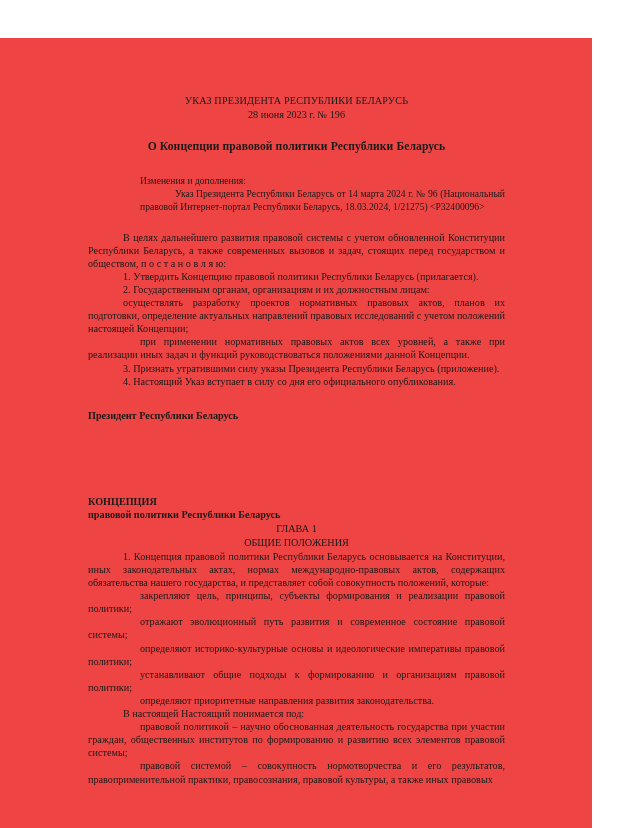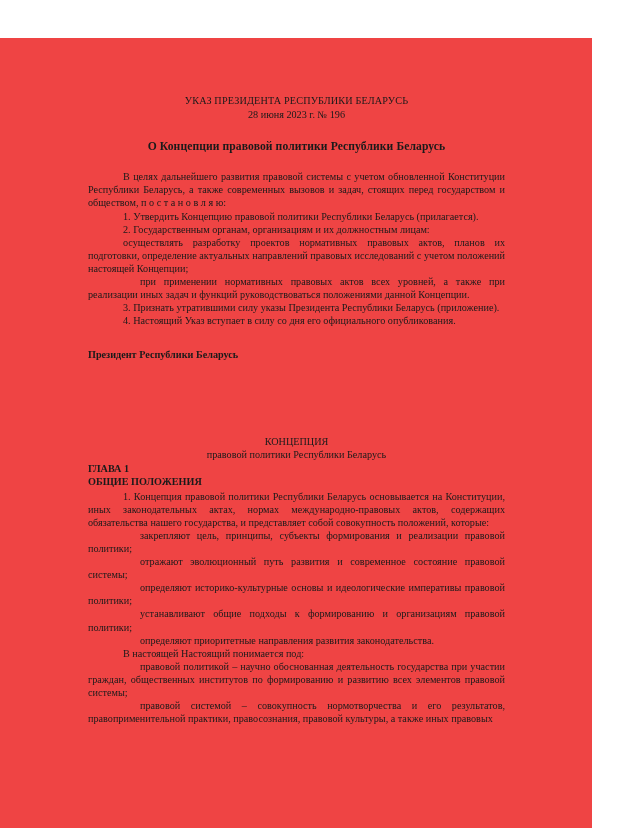--- a/index.html
+++ b/index.html
@@ -85,48 +85,52 @@
     margin-top: 21px;
     font-weight: bold;
     font-size: 10.2px;
   }
 
   
   .concept-wrap {
     margin-top: 73px;
   }
   .concept-name {
-    font-weight: normal;
+    font-weight: bold;
     font-size: 10.2px;
     line-height: 13.4px;
-    text-align: center;
   }
   .chapter-label,
   .chapter-title {
-    font-weight: bold;
+    text-align: center;
+    font-weight: normal;
     font-size: 10.2px;
     line-height: 13.4px;
   }
   .chapter-label { margin-top: 0.5px; }
   .concept-body { margin-top: 1px; }
 </style>
 </head>
 <body>
 
 <div class="page">
 
   <div class="doc-body">
 
     <div class="doc-header">
       <div class="kind">УКАЗ ПРЕЗИДЕНТА РЕСПУБЛИКИ БЕЛАРУСЬ</div>
       <div class="dateno">28 июня 2023 г. № 196</div>
     </div>
 
     <div class="doc-title">О Концепции правовой политики Республики Беларусь</div>
 
+    <div class="amendments">
+      <div class="amd-label">Изменения и дополнения:</div>
+      <div class="amd-text">Указ Президента Республики Беларусь от 14 марта 2024 г. № 96 (Национальный правовой Интернет-портал Республики Беларусь, 18.03.2024, 1/21275) &lt;P32400096&gt;</div>
+    </div>
 
     <div class="block-intro">
       <p class="para">В целях дальнейшего развития правовой системы с учетом обновленной Конституции Республики Беларусь, а также современных вызовов и задач, стоящих перед государством и обществом, п о с т а н о в л я ю:</p>
       <p class="para">1. Утвердить Концепцию правовой политики Республики Беларусь (прилагается).</p>
       <p class="para">2. Государственным органам, организациям и их должностным лицам:</p>
       <p class="para">осуществлять разработку проектов нормативных правовых актов, планов их подготовки, определение актуальных направлений правовых исследований с учетом положений настоящей Концепции;</p>
       <p class="para deep">при применении нормативных правовых актов всех уровней, а также при реализации иных задач и функций руководствоваться положениями данной Концепции.</p>
       <p class="para">3. Признать утратившими силу указы Президента Республики Беларусь (приложение).</p>
       <p class="para">4. Настоящий Указ вступает в силу со дня его официального опубликования.</p>
     </div>

